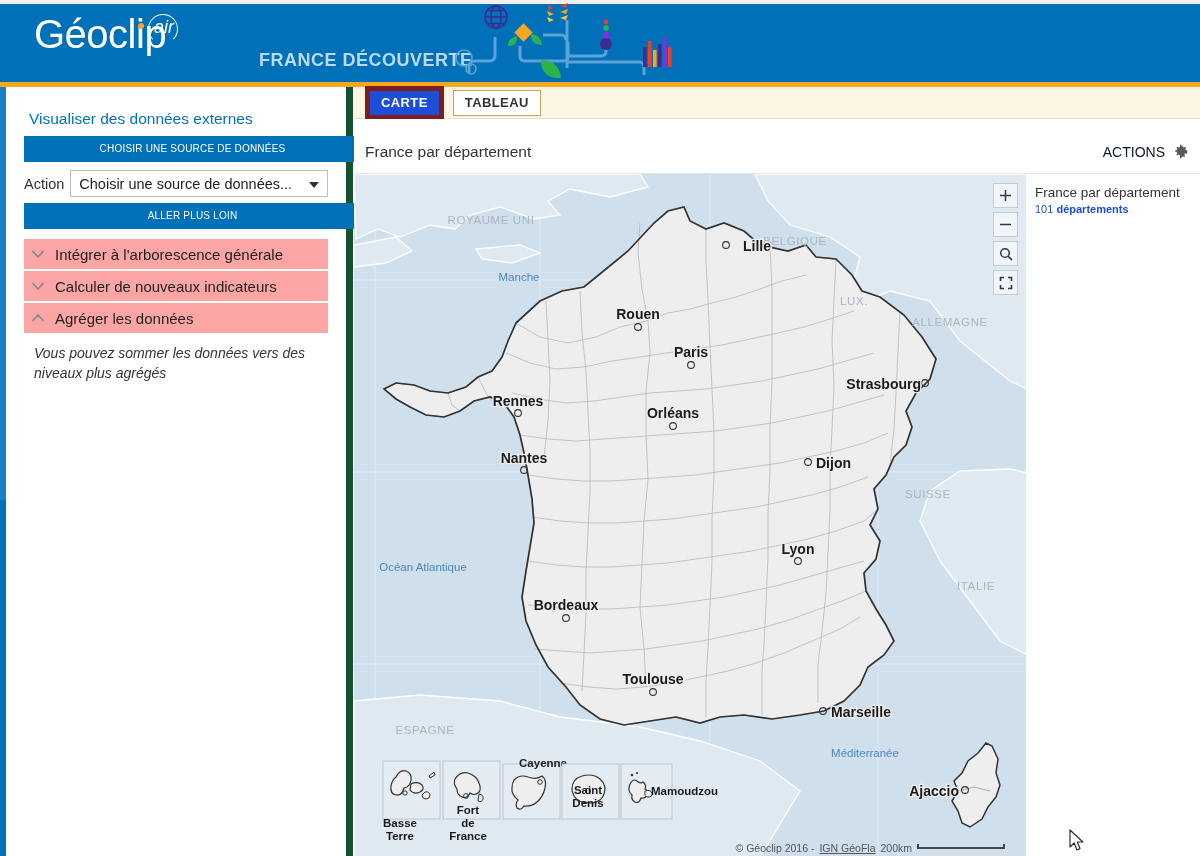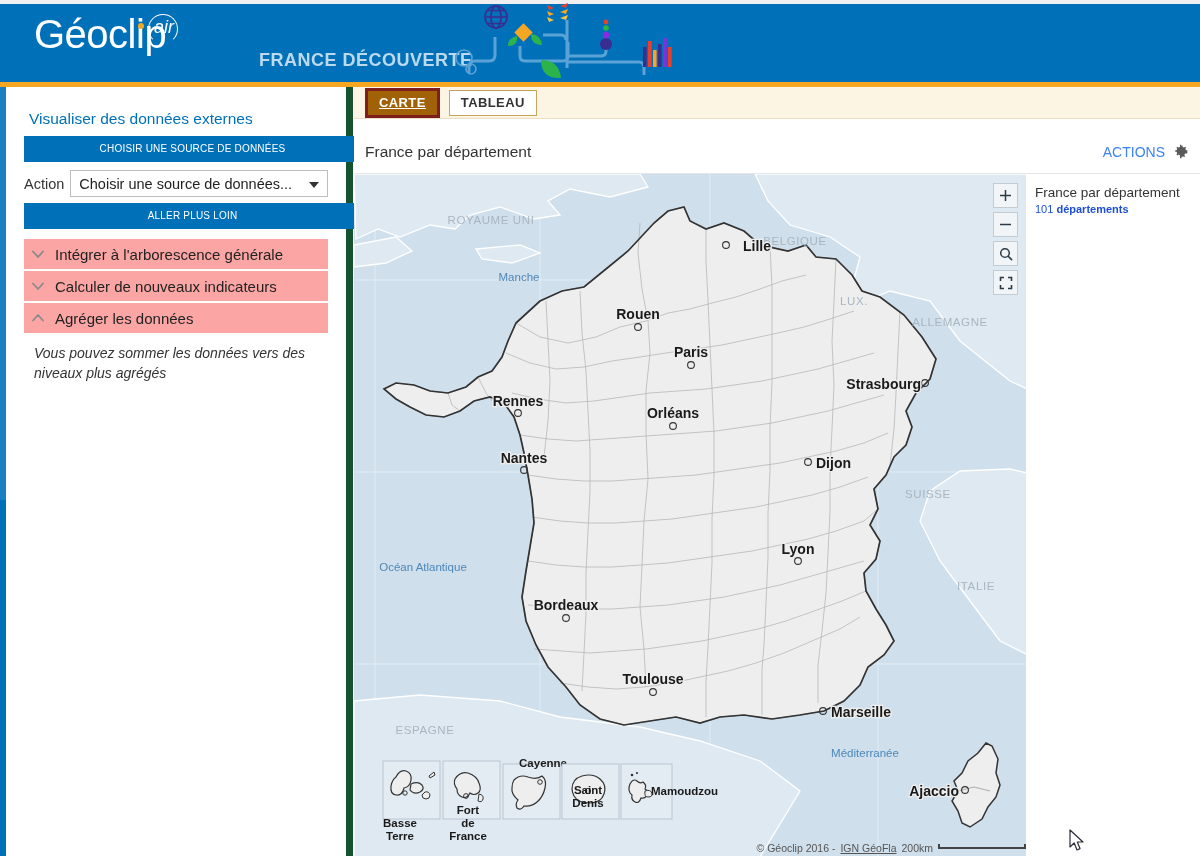--- a/index.html
+++ b/index.html
@@ -150,35 +150,35 @@
   }
   .tabbar {
     position: absolute; left: 0; top: 0; width: 846px; height: 32px;
     background: #fdf5e3; border-bottom: 1px solid #eadfc4;
     display: flex; align-items: center; padding-left: 11px; gap: 9px;
   }
   .tab {
     font-size: 13px; font-weight: bold; letter-spacing: 0.4px;
     padding: 4px 11px 5px 11px; cursor: pointer;
   }
-  .tab.active { background: #a16207; color: #ffffff; border: 3px solid #7f1d1d; text-decoration: underline; }
+  .tab.active { background: #1d4ed8; color: #ffffff; border: 5px solid #7f1d1d; }
   .tab.inactive { background: #ffffff; color: #333333; border: 1px solid #c9a45a; }
 
   .titlebar {
     position: absolute; left: 0; top: 32px; width: 846px; height: 54px;
     background: #ffffff;
   }
   .map-title {
     position: absolute; left: 11px; top: 24px;
     font-size: 15.5px; color: #333333;
   }
   .actions {
     position: absolute; right: 11px; top: 24px;
     display: flex; align-items: center; gap: 7px;
-    font-size: 14px; color: #3b82f6; cursor: pointer;
+    font-size: 14px; color: #0f172a; cursor: pointer;
   }
 
   
   .map-wrap {
     position: absolute; left: 0; top: 86px;
     width: 846px; height: 683px;
     overflow: hidden;
     border-top: 1px solid #e6e6e6;
   }
   .map-svg { position: absolute; left: 0; top: 0; }
@@ -201,21 +201,21 @@
     background: #ffffff;
     padding: 9px 8px 0 8px;
     z-index: 5;
     border-left: 1px solid #ffffff;
   }
   .legend-title { font-size: 13.5px; color: #333; line-height: 1.5; }
   .legend-count { font-size: 11px; color: #1d4ed8; }
   .legend-count b { font-weight: bold; }
 
   .attribution {
-    position: absolute; right: 174px; bottom: 2px;
+    position: absolute; right: 195px; bottom: 2px;
     font-size: 10.5px; color: #555;
     display: flex; align-items: center; gap: 5px;
     z-index: 6;
   }
   .attribution u { text-decoration: underline; }
   .scalebar { display: inline-block; width: 88px; height: 5px;
     border-left: 2px solid #444; border-right: 2px solid #444;
     border-bottom: 2px solid #444; position: relative; top: -2px; }
 
   .cursor { position: absolute; left: 1069px; top: 829px; z-index: 40; }

